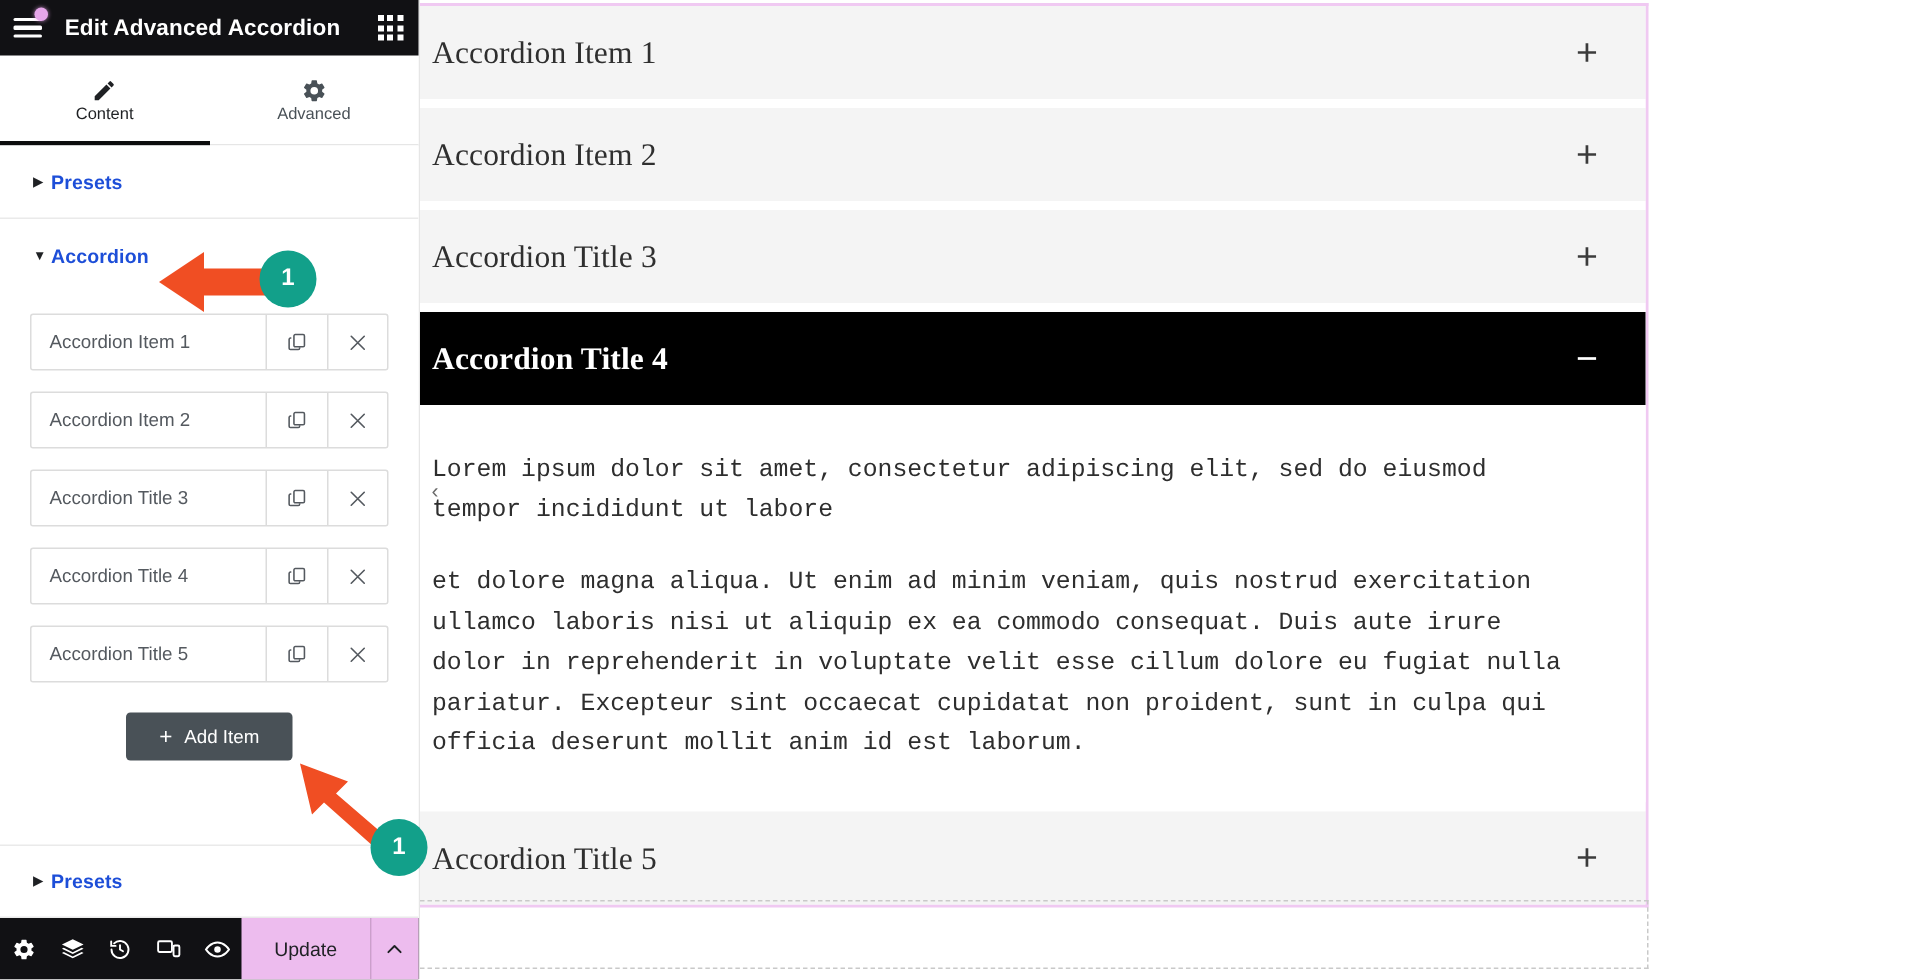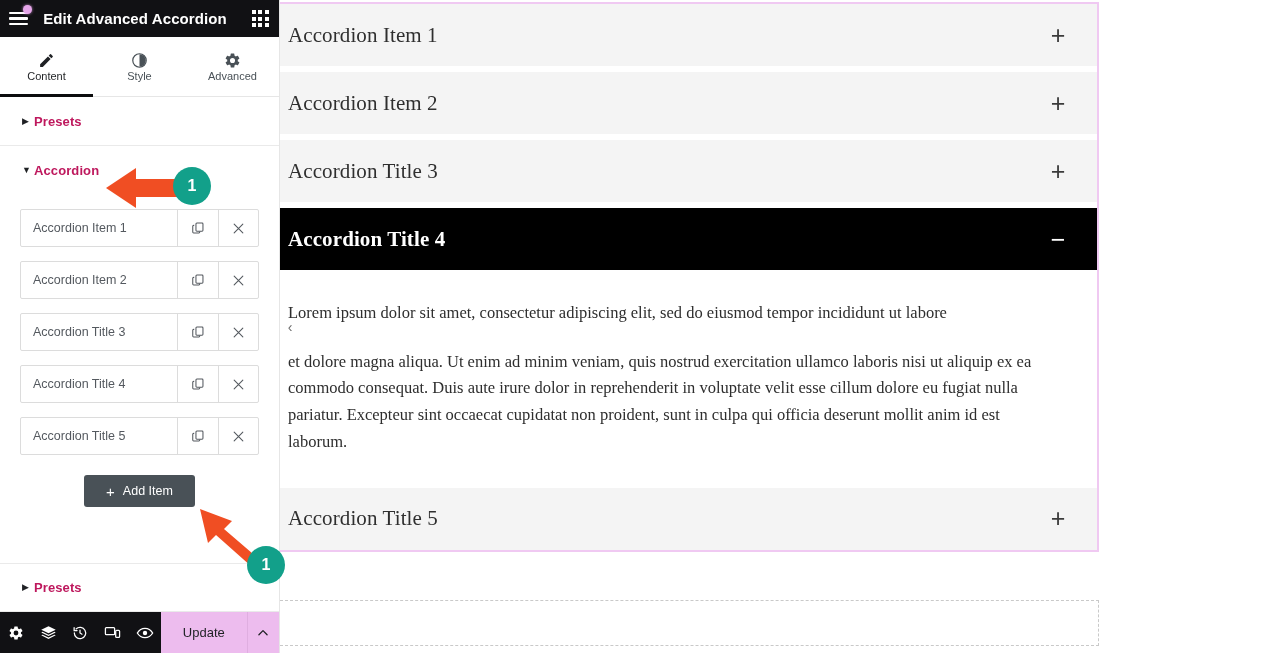--- a/index.html
+++ b/index.html
@@ -79,21 +79,21 @@
     height: 49px; display: flex; align-items: center;
     padding: 0 18px 0 22px;
     border-bottom: 1px solid #eaeaea;
     cursor: pointer; background: #fff;
   }
   .section-head .caret {
     width: 12px; color: #1f2124; font-size: 9px;
     line-height: 1; display: inline-block;
   }
   .section-head .slabel {
-    font-size: 13px; font-weight: bold; color: #be185d; letter-spacing: .1px;
+    font-size: 13px; font-weight: bold; color: #1d4ed8; letter-spacing: .1px;
   }
   .section-head.open { border-bottom: none; }
 
   .repeater { padding: 14px 20px 0 20px; }
   .rep-row {
     display: flex; align-items: stretch;
     height: 38px; margin-bottom: 14px;
     border: 1px solid #dcdcdc; background: #fff;
     border-radius: 2px; overflow: hidden;
   }
@@ -174,21 +174,21 @@
     font-size: 25px; color: #3b3b3b; line-height: 1;
     width: 22px; text-align: center; font-weight: 300;
   }
   .acc-item.active .acc-head { background: #000000; height: 62px; }
   .acc-item.active .acc-head .acc-title { color: #ffffff; font-weight: bold; }
   .acc-item.active .acc-head .acc-ico { color: #ffffff; }
   .acc-gap { height: 6px; background: #ffffff; }
 
   .acc-body { background: #ffffff; padding: 30px 40px 26px 8px; }
   .acc-body p {
-    font-family: Liberation Serif, serif;
+    font-family: Liberation Mono, monospace;
     font-size: 16.5px; color: #2e2e2e; line-height: 1.62;
   }
   .acc-body p + p { margin-top: 22px; }
 
   .panel-collapse {
     position: absolute; left: 2px; top: 318px;
     width: 16px; height: 18px;
     display: flex; align-items: center; justify-content: center;
     font-size: 14px; color: #6b6b6b; cursor: pointer; z-index: 6;
     background: transparent;
@@ -242,29 +242,20 @@
       <div class="tab active">
         <span class="tab-ico">
           <svg width="17" height="17" viewBox="0 0 24 24" fill="#1f2124">
             <path d="M3 17.25V21h3.75L17.81 9.94l-3.75-3.75L3 17.25zM20.71 7.04a1 1 0 0 0 0-1.41l-2.34-2.34a1 1 0 0 0-1.41 0l-1.83 1.83 3.75 3.75 1.83-1.83z"></path>
           </svg>
         </span>
         <span>Content</span>
       </div>
       <div class="tab">
         <span class="tab-ico">
-          <svg width="17" height="17" viewBox="0 0 24 24">
-            <circle cx="12" cy="12" r="9.5" fill="none" stroke="#495157" stroke-width="1.7"></circle>
-            <path d="M12 3.2 A8.8 8.8 0 0 1 12 20.8 Z" fill="#495157"></path>
-          </svg>
-        </span>
-        <span>Style</span>
-      </div>
-      <div class="tab">
-        <span class="tab-ico">
           <svg width="17" height="17" viewBox="0 0 24 24" fill="#495157">
             <path d="M19.4 13a7.6 7.6 0 0 0 0-2l2.1-1.6a.5.5 0 0 0 .1-.6l-2-3.4a.5.5 0 0 0-.6-.2l-2.4 1a7.3 7.3 0 0 0-1.7-1l-.4-2.6a.5.5 0 0 0-.5-.4h-4a.5.5 0 0 0-.5.4l-.4 2.6c-.6.25-1.2.6-1.7 1l-2.4-1a.5.5 0 0 0-.6.2l-2 3.4a.5.5 0 0 0 .1.6L4.6 11a7.6 7.6 0 0 0 0 2l-2.1 1.6a.5.5 0 0 0-.1.6l2 3.4c.1.2.4.3.6.2l2.4-1c.5.4 1.1.75 1.7 1l.4 2.6c0 .25.25.4.5.4h4c.25 0 .45-.15.5-.4l.4-2.6c.6-.25 1.2-.6 1.7-1l2.4 1c.2.1.5 0 .6-.2l2-3.4a.5.5 0 0 0-.1-.6L19.4 13zM12 15.6A3.6 3.6 0 1 1 12 8.4a3.6 3.6 0 0 1 0 7.2z"></path>
           </svg>
         </span>
         <span>Advanced</span>
       </div>
     </div>
 
     <div class="panel-body">
 

